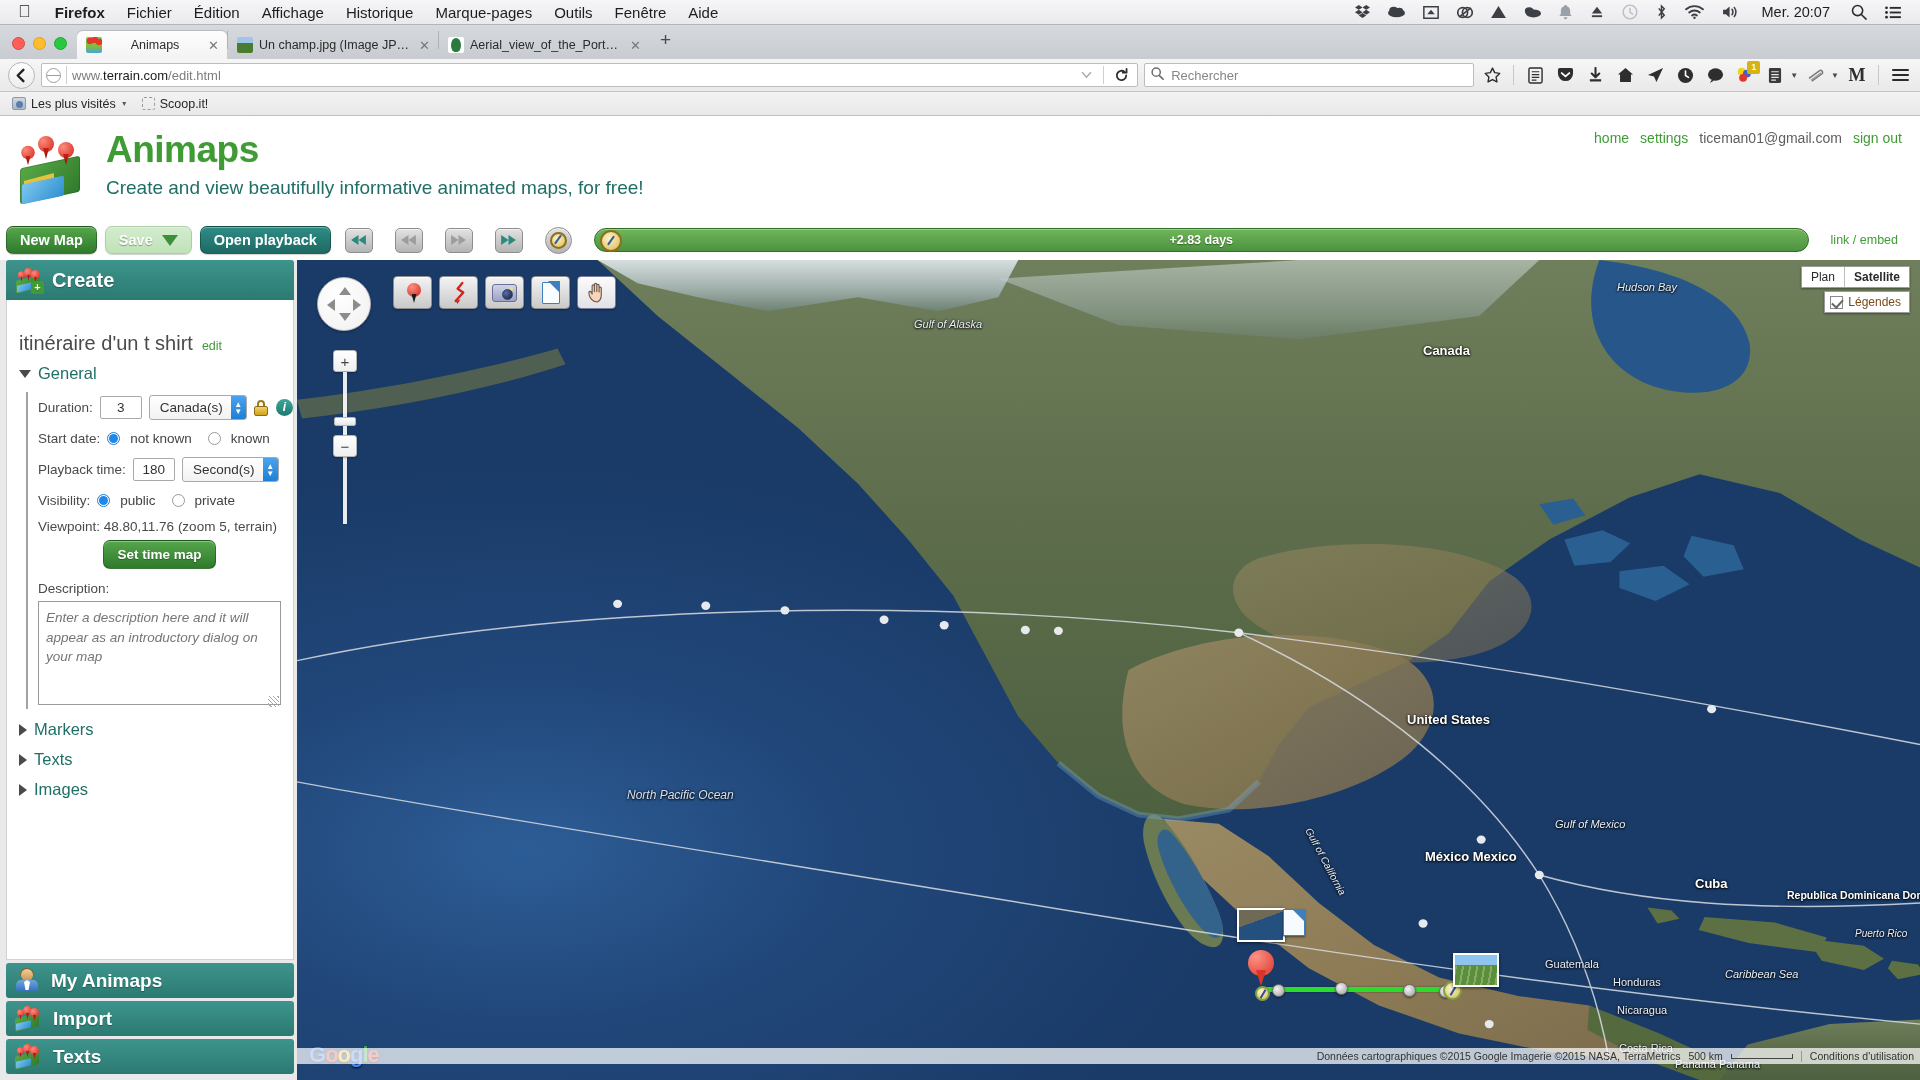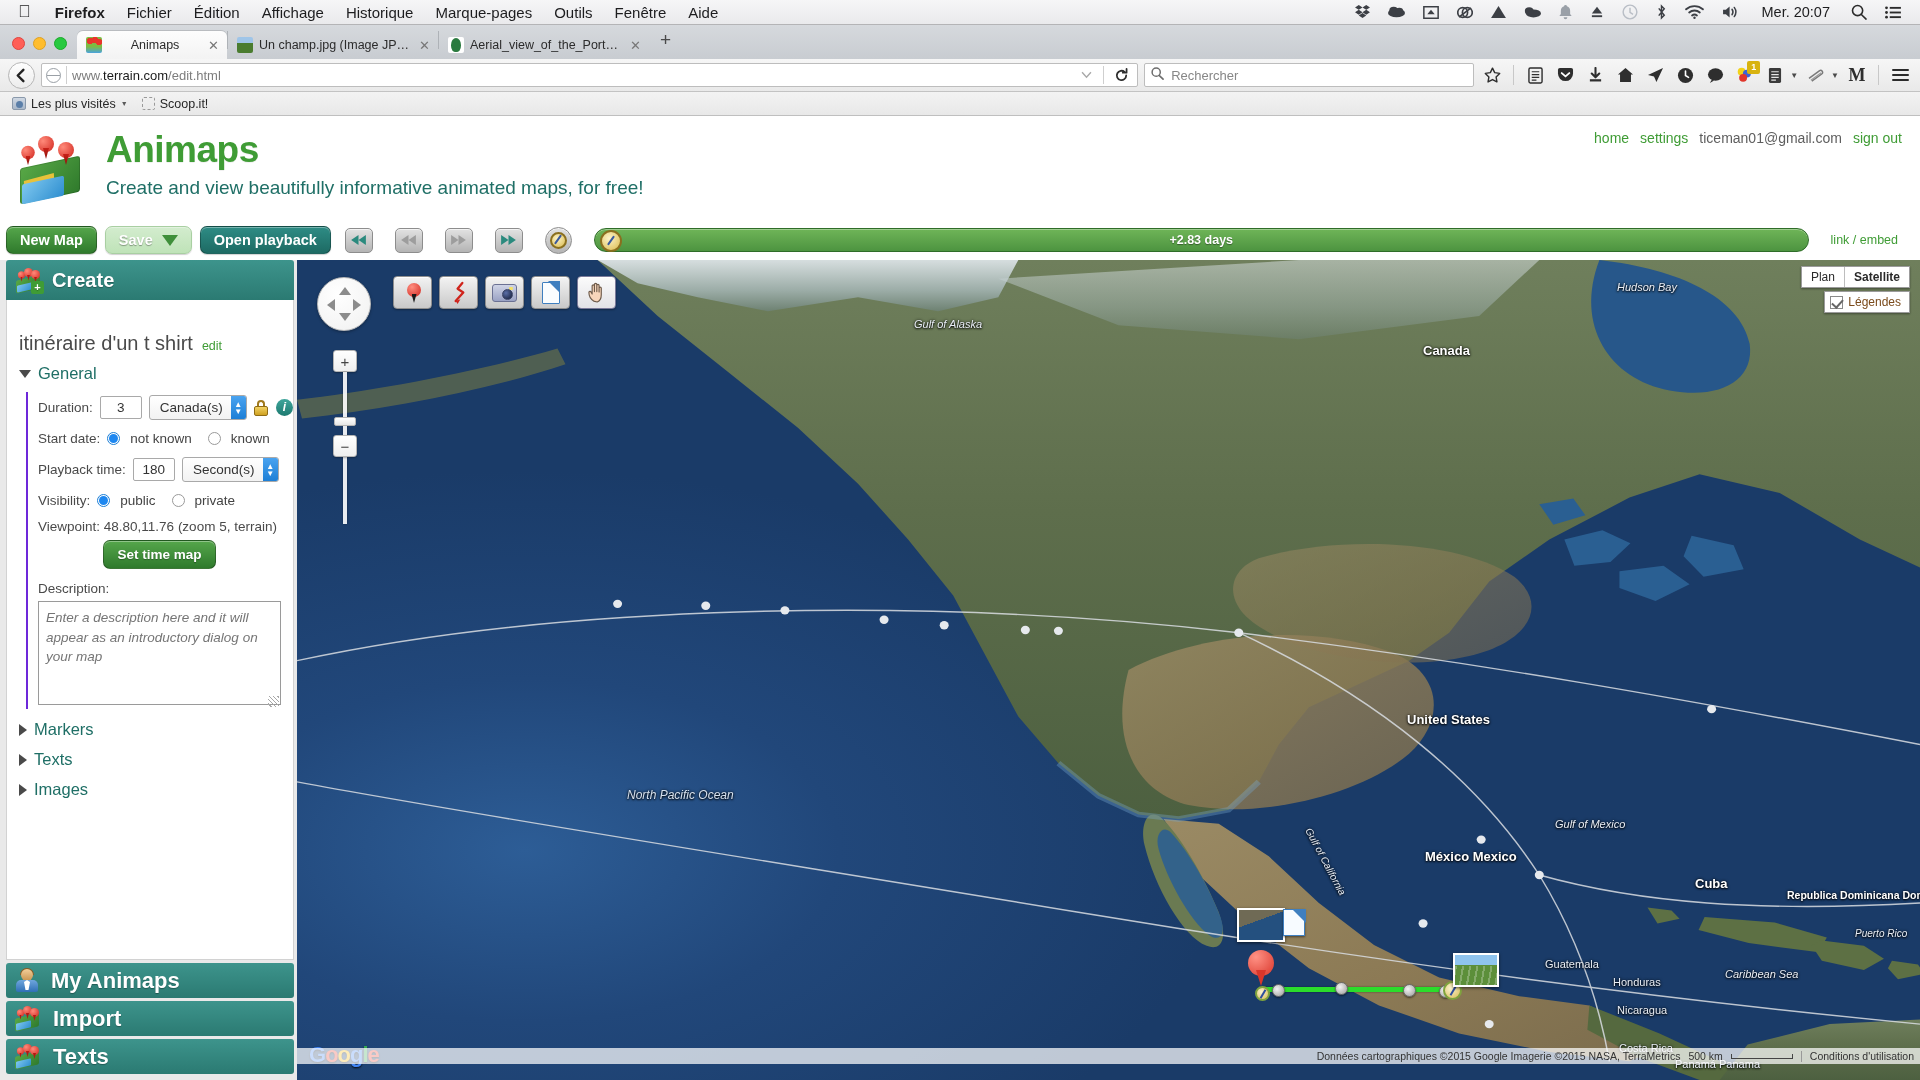--- a/index.html
+++ b/index.html
@@ -246,21 +246,21 @@
     clip-path:polygon(50% 0,100% 20%,75% 100%,25% 100%,0 20%);}
 
   #panel-body { background:#fff; flex:1; padding:14px 12px 0 12px; overflow:hidden; border:1px solid #d2d2d2; border-top:none; }
   #maptitle-row { display:flex; align-items:baseline; gap:9px; }
   #maptitle { font-size:20px; color:#4a4a4a; }
   #maptitle-edit { font-size:12.5px; color:#3f9c35;margin-top:25px; }
   .section-toggle { display:flex; align-items:center; gap:7px; margin-top:9px; }
   .section-toggle .tri-d { width:0;height:0;border-left:6px solid transparent;border-right:6px solid transparent;border-top:8px solid #4a4a4a; }
   .section-toggle .tri-r { width:0;height:0;border-top:6px solid transparent;border-bottom:6px solid transparent;border-left:8px solid #4a4a4a; }
   .section-toggle .stitle { font-size:16.5px; color:#1f6f66; }
-  #general-body { border-left:2px solid #6d28d9; margin:9px 0 0 7px; padding:3px 0 0 10px; }
+  #general-body { border-left:2px solid #a3a3a3; margin:9px 0 0 7px; padding:3px 0 0 10px; }
   .frow { display:flex; align-items:center; gap:7px; margin-bottom:11px; font-size:13.5px; color:#444; }
   .flabel { color:#4a4a4a; }
   .finput {
     border:1px solid #a9a9a9; background:#fff; height:23px; font-size:13.5px; color:#333;
     padding:0 6px; border-radius:2px; text-align:center;
   }
   .fselect {
     height:25px; border:1px solid #a9a9a9; background:linear-gradient(to bottom,#fff,#f2f2f2);
     border-radius:3px; display:flex; align-items:center; font-size:13.5px; color:#333;
     padding:0 0 0 10px; gap:8px;
@@ -297,21 +297,21 @@
     padding:6px 7px; line-height:1.45; resize:none; position:relative;
   }
   #desc-wrap { position:relative; }
   #desc-grip { position:absolute; right:2px; bottom:2px; width:11px; height:11px;
      background:repeating-linear-gradient(45deg,transparent 0 2px,#a8a8a8 2px 3px); }
   .collapsed-row { margin-top:11px; }
   #sidebar-foot { padding:0 0 6px 0; }
   .footbtn {
     height:35px; display:flex; align-items:center; gap:11px; padding-left:8px;
     background:linear-gradient(to bottom,#3d948c,#2b7a72);
-    color:#fff; font-size:22px; font-weight:bold; margin-top:3px; border-radius:3px;
+    color:#fff; font-size:19px; font-weight:bold; margin-top:3px; border-radius:3px;
     text-shadow:0 1px 1px rgba(0,0,0,.3);
   }
 
   
   #map { flex:1; position:relative; overflow:hidden; background:#16355f; }
   #mapcanvas { position:absolute; inset:0; }
   .ocean { position:absolute; inset:0;
     background:
       radial-gradient(ellipse 700px 380px at 14% 72%, #2d5d96 0%, #21477a 45%, #1a3b68 100%),
       radial-gradient(ellipse 620px 420px at 86% 78%, #2b5a92 0%, #1e4375 50%, #183760 100%),

